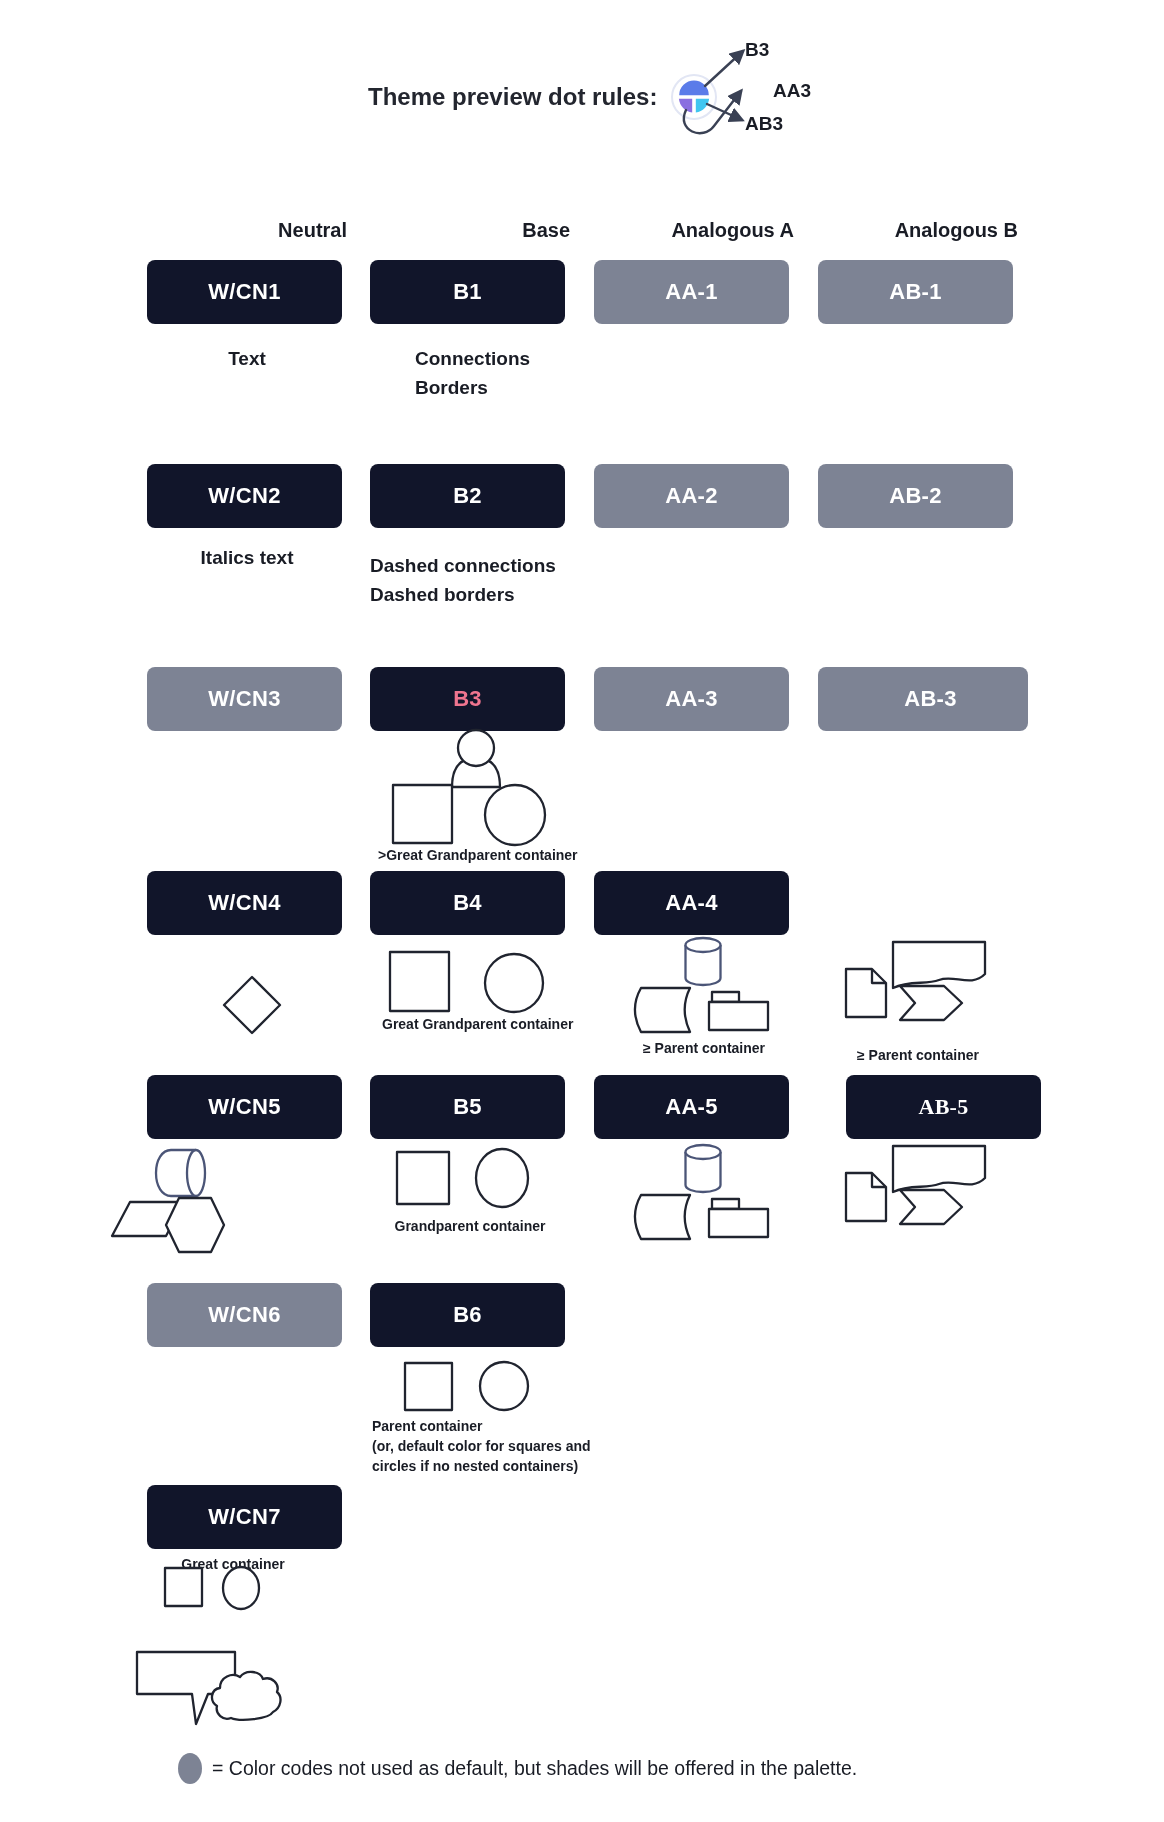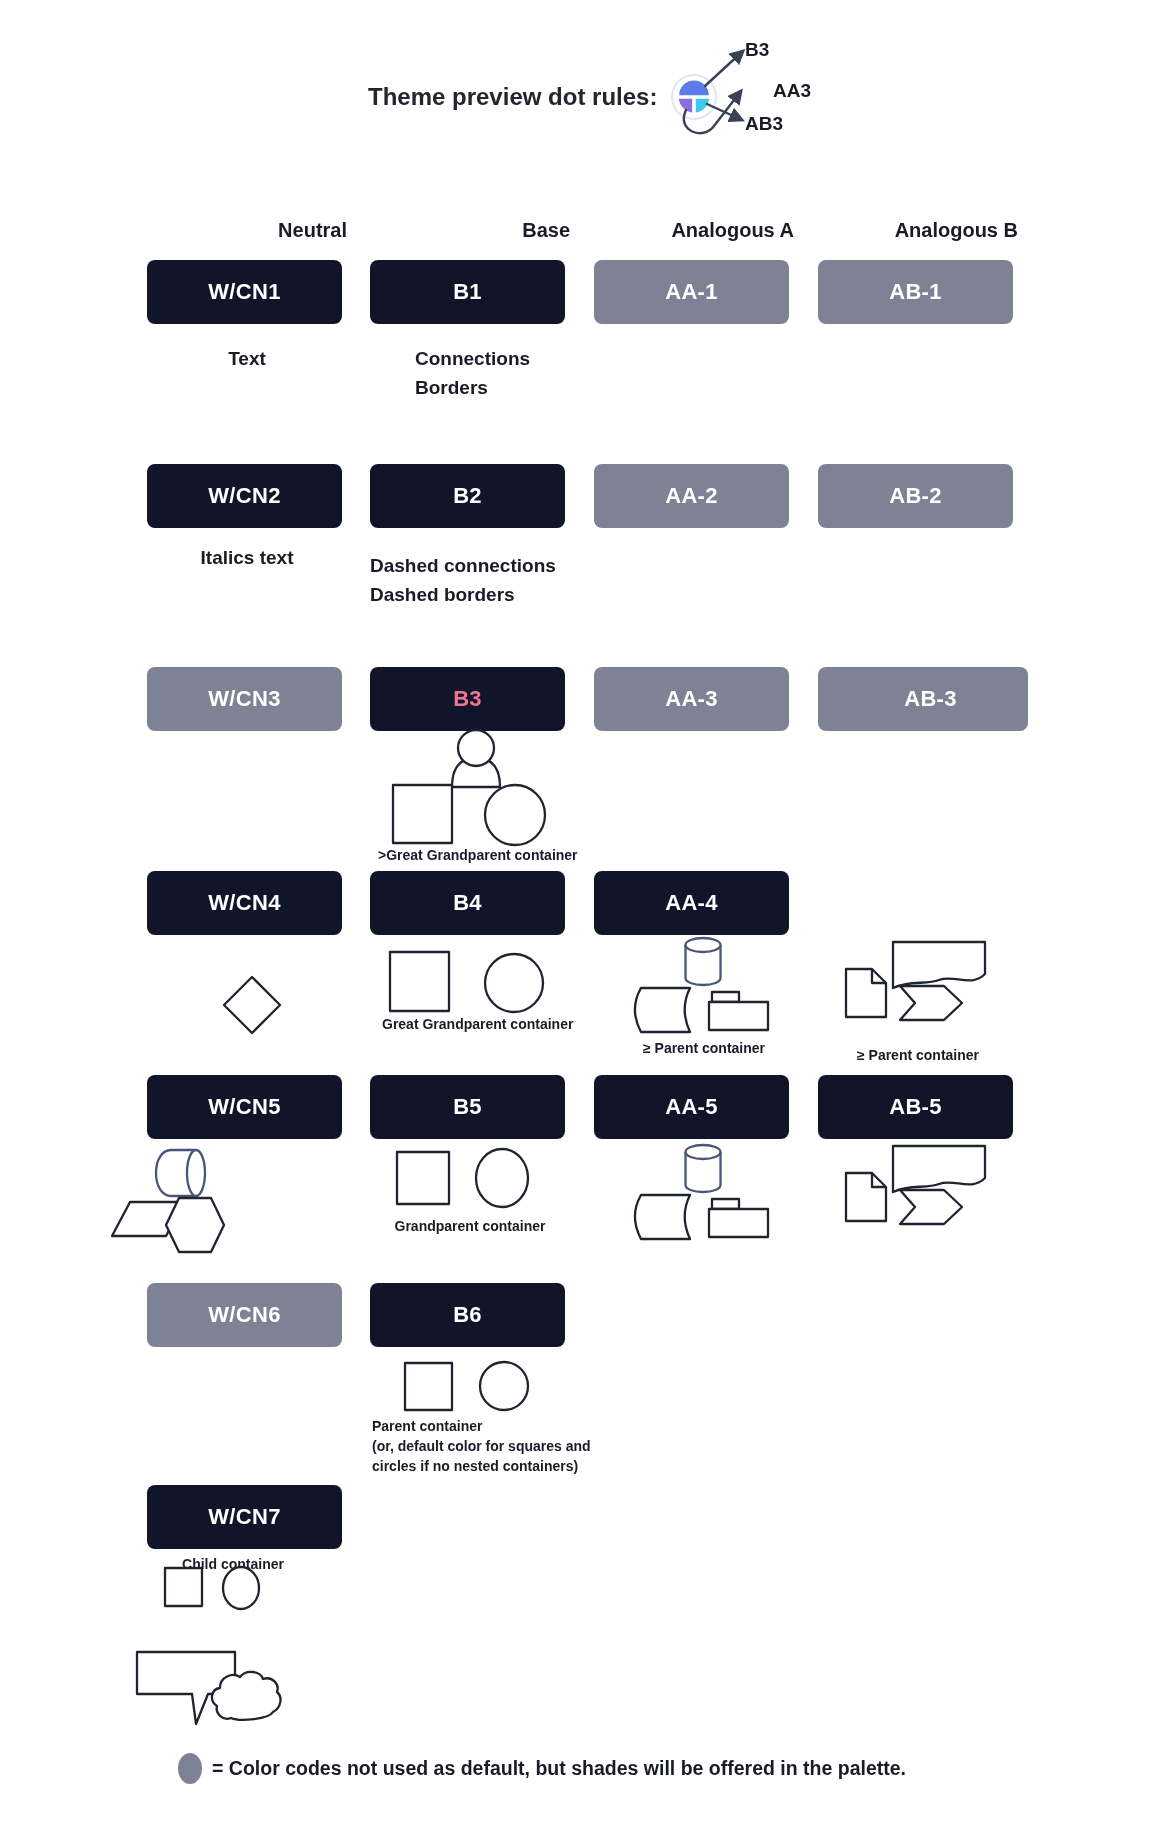--- a/index.html
+++ b/index.html
@@ -23,21 +23,21 @@
   .ann-lg{position:absolute;font-size:19px;font-weight:700;color:var(--c-text);line-height:29px;white-space:nowrap;}
   .ann-sm{position:absolute;font-size:14px;font-weight:700;color:var(--c-text);line-height:20px;white-space:nowrap;}
   .center{text-align:center;}
   .shp{fill:#fff;stroke:var(--c-outline);stroke-width:2.3;stroke-linejoin:round;}
   .shp-open{fill:none;stroke:var(--c-outline);stroke-width:2.3;stroke-linejoin:round;}
   .cyl{fill:#fff;stroke:var(--c-cylinder);stroke-width:2.3;stroke-linejoin:round;}
   .arrow-line{fill:none;stroke:var(--c-arrow);stroke-width:2.4;stroke-linecap:round;}
   .ah{fill:var(--c-arrow);}
   .ring{fill:#fff;stroke:var(--c-ring);stroke-width:2;}
   .legend-dot{position:absolute;border-radius:50%;background:var(--c-gray);}
-  .legend-text{position:absolute;font-size:19.5px;font-weight:700;color:var(--c-text);white-space:nowrap;}
+  .legend-text{position:absolute;font-size:19.5px;font-weight:400;color:var(--c-text);white-space:nowrap;}
 </style>
 </head>
 <body>
 
 <div class="canvas">
 
   <div class="title" style="left:368px;top:83px;">Theme preview dot rules:</div>
 
   <svg class="abs" style="left:665px;top:68px;" width="60" height="60">
     <circle class="ring" cx="29" cy="29" r="22"></circle>
@@ -128,21 +128,21 @@
     <path class="shp" d="M53,6 H145 V38 C131,52 114,38 99,44 C86,49 70,44 53,52 Z"></path>
     <path class="shp" d="M6,33 H32 L46,47 V81 H6 Z"></path>
     <path class="shp-open" d="M32,33 V47 H46"></path>
     <path class="shp" d="M60,50 H104 L122,67 L104,84 H60 L75,67 Z"></path>
   </svg>
   <div class="ann-sm center" style="left:818px;top:1045px;width:200px;">≥ Parent container</div>
 
   <div class="badge dark" style="left:147px;top:1075px;">W/CN5</div>
   <div class="badge dark" style="left:370px;top:1075px;">B5</div>
   <div class="badge dark" style="left:594px;top:1075px;">AA-5</div>
-  <div class="badge dark" style="left:818px;top:1075px;">AB-5</div>
+  <div class="badge dark" style="left:846px;top:1075px;font-family:Liberation Serif, serif;">AB-5</div>
 
   <svg class="abs" style="left:105px;top:1145px;" width="130" height="112">
     <path class="cyl" d="M91,5 H66 C57,5 51,15 51,28 C51,41 57,51 66,51 H91"></path>
     <ellipse class="cyl" cx="91" cy="28" rx="9" ry="23"></ellipse>
     <path class="shp" d="M25,57 H79 L61,91 H7 Z"></path>
     <path class="shp" d="M74,53 H106 L119,80 L106,107 H74 L61,80 Z"></path>
   </svg>
 
   <svg class="abs" style="left:390px;top:1146px;" width="145" height="66">
     <rect class="shp" x="7" y="6" width="52" height="52"></rect>
@@ -172,21 +172,21 @@
     <rect class="shp" x="7" y="7" width="47" height="47"></rect>
     <circle class="shp" cx="106" cy="30" r="24"></circle>
   </svg>
   <div class="ann-sm" style="left:372px;top:1416px;">
     <div>Parent container</div>
     <div>(or, default color for squares and</div>
     <div>circles if no nested containers)</div>
   </div>
 
   <div class="badge dark" style="left:147px;top:1485px;">W/CN7</div>
-  <div class="ann-sm center" style="left:133px;top:1554px;width:200px;">Child container</div>
+  <div class="ann-sm center" style="left:133px;top:1554px;width:200px;">Great container</div>
 
   <svg class="abs" style="left:160px;top:1560px;" width="125" height="54">
     <rect class="shp" x="5" y="8" width="37" height="38"></rect>
     <ellipse class="shp" cx="81" cy="28" rx="18" ry="21"></ellipse>
   </svg>
 
   <svg class="abs" style="left:130px;top:1645px;" width="165" height="85">
     <path class="shp" d="M7,7 H105 V49 H78 L66,79 L62,49 H7 Z"></path>
     <path class="shp" d="M101,73 C93,76 85,69 87,61 C79,56 81,44 90,43 C90,32 102,27 110,32 C116,24 130,26 133,34 C142,31 150,39 147,47 C153,52 151,63 143,67 C139,74 110,77 101,73 Z"></path>
   </svg>

